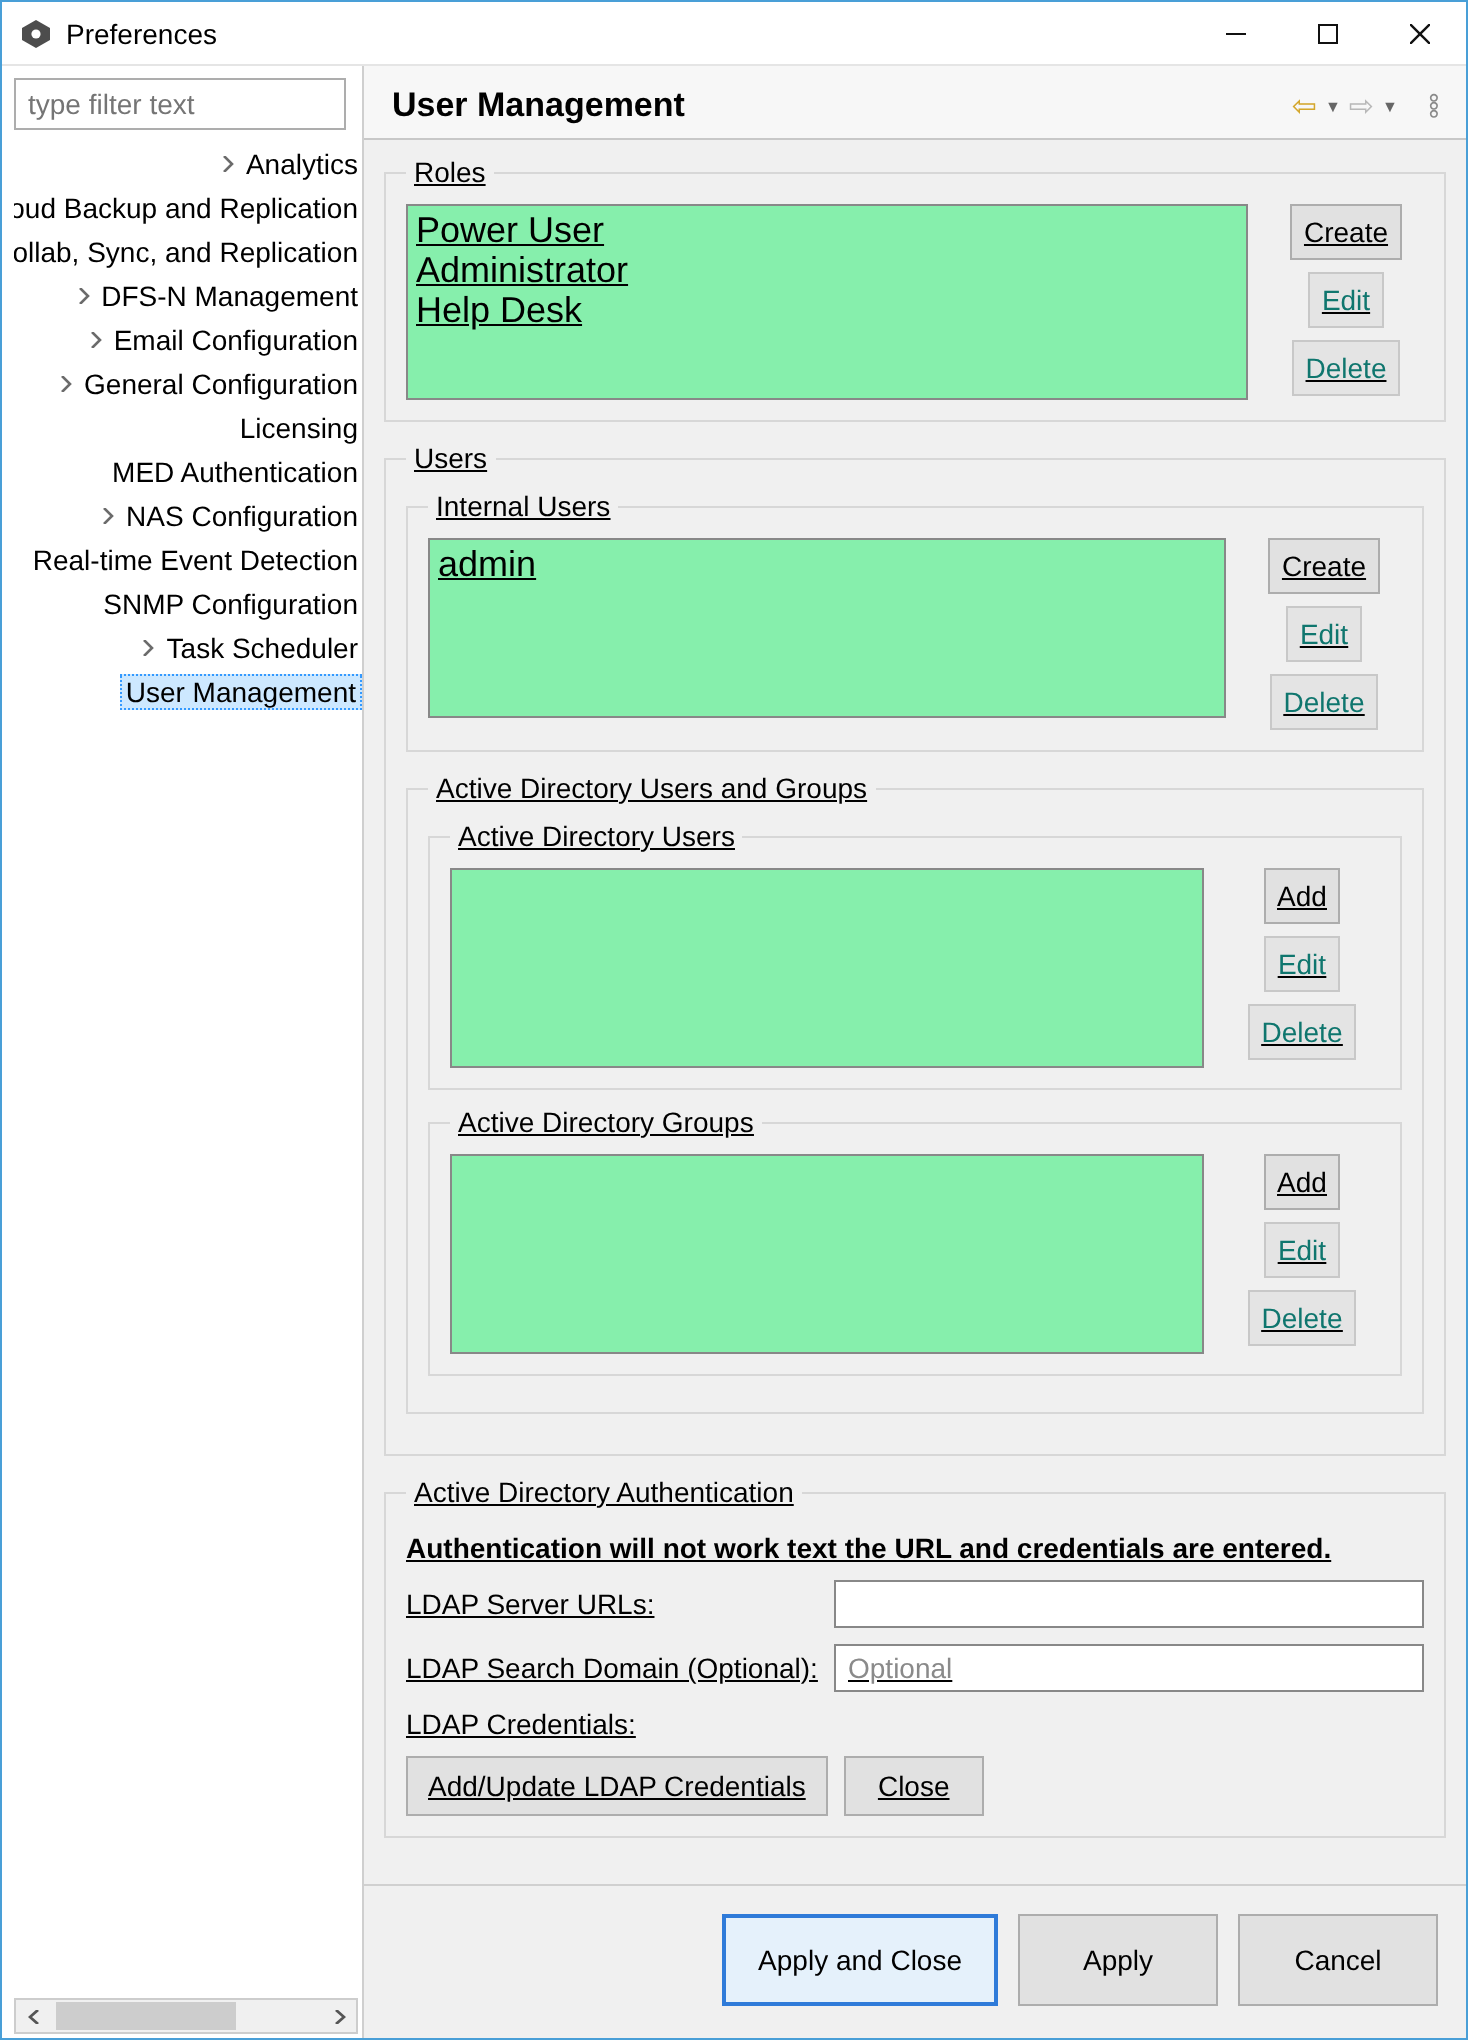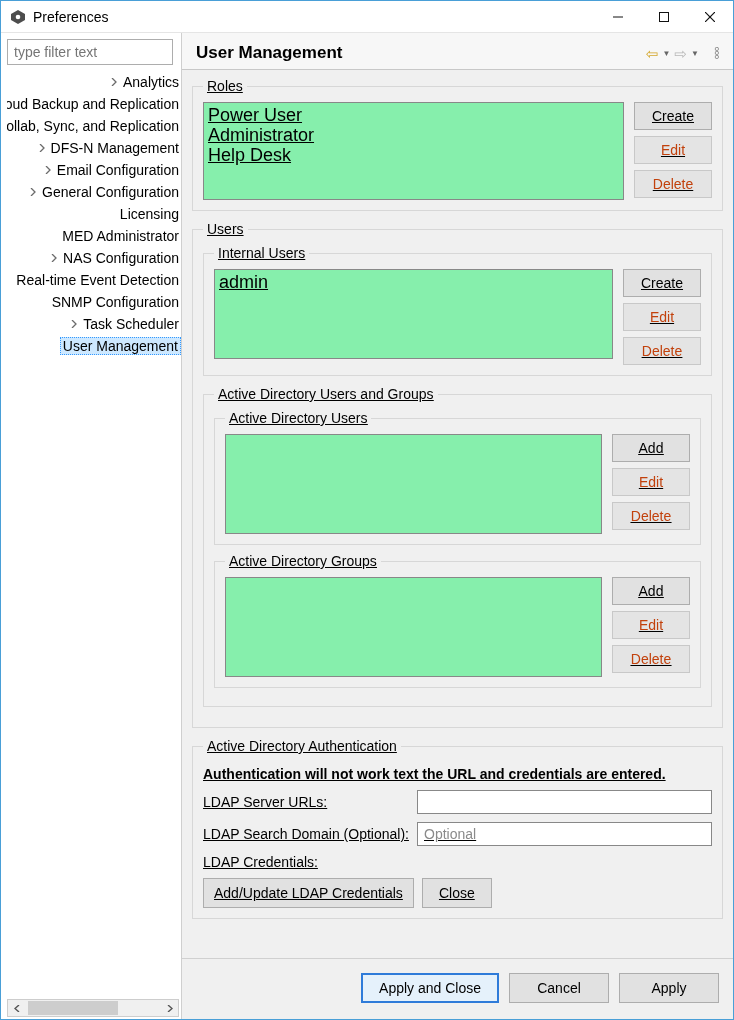--- a/index.html
+++ b/index.html
@@ -170,32 +170,32 @@
     flex:1;
     min-height:90px;
     height:98px;
     background:#86efac;
     border:1px solid #888;
     padding:2px 4px;
     overflow:auto;
     font-size:18px;
   }
   .listbox .item { height:20px; line-height:20px; white-space:nowrap; }
-  .btncol { width:78px; display:flex; flex-direction:column; gap:6px; }
+  .btncol { width:78px; display:flex; flex-direction:column; gap:6px;align-items:center; }
   button.std {
     height:28px;
     background:#e1e1e1;
     border:1px solid #adadad;
     font-family:inherit;
     font-size:14px;
     color:#000;
     padding:0 6px;
   }
   button.std:disabled {
-    color:#c2410c;
+    color:#0f766e;
     background:#e4e4e4;
     border-color:#c8c8c8;
   }
   .ad-sub { margin-bottom:10px; }
   .ad-sub fieldset.grp { margin-bottom:8px; }
   .auth-warn {
     font-weight:700;
     margin:4px 0 8px 0;
   }
   .form-row { display:flex; align-items:center; margin-bottom:8px; gap:4px; }
@@ -213,21 +213,21 @@
   
   .footer {
     border-top:1px solid #d0d0d0;
     padding:14px 14px 16px 0;
     display:flex;
     justify-content:flex-end;
     gap:10px;
     background:#f0f0f0;
   }
   button.primary {
-    height:30px;
+    height:46px;
     min-width:100px;
     padding:0 16px;
     background:#e1e1e1;
     border:1px solid #adadad;
     font-family:inherit;
     font-size:14px;
   }
   button.primary.focus {
     border:2px solid #2f7bd9;
     background:#e5f1fb;
@@ -305,21 +305,21 @@
                 <polyline points="2,0 6,4 2,8" fill="none" stroke="#6b6b6b" stroke-width="1.3"></polyline>
               </svg></span>
             <span class="tree-label">General Configuration</span>
           </div>
           <div class="tree-item no-arrow">
             <span class="tree-arrow"></span>
             <span class="tree-label">Licensing</span>
           </div>
           <div class="tree-item no-arrow">
             <span class="tree-arrow"></span>
-            <span class="tree-label">MED Administrator</span>
+            <span class="tree-label">MED Authentication</span>
           </div>
           <div class="tree-item">
             <span class="tree-arrow"><svg width="8" height="8" viewBox="0 0 8 8">
                 <polyline points="2,0 6,4 2,8" fill="none" stroke="#6b6b6b" stroke-width="1.3"></polyline>
               </svg></span>
             <span class="tree-label">NAS Configuration</span>
           </div>
           <div class="tree-item no-arrow">
             <span class="tree-arrow"></span>
             <span class="tree-label">Real-time Event Detection</span>
@@ -456,19 +456,19 @@
           <div class="btn-row">
             <button class="std" style="height:30px;padding:0 10px">Add/Update LDAP Credentials</button>
             <button class="std" style="height:30px;width:70px">Close</button>
           </div>
         </fieldset>
 
       </div>
 
       <div class="footer">
         <button class="primary focus">Apply and Close</button>
+        <button class="primary">Apply</button>
         <button class="primary">Cancel</button>
-        <button class="primary">Apply</button>
       </div>
     </div>
 
   </div>
 </div>
 
 </body></html>

